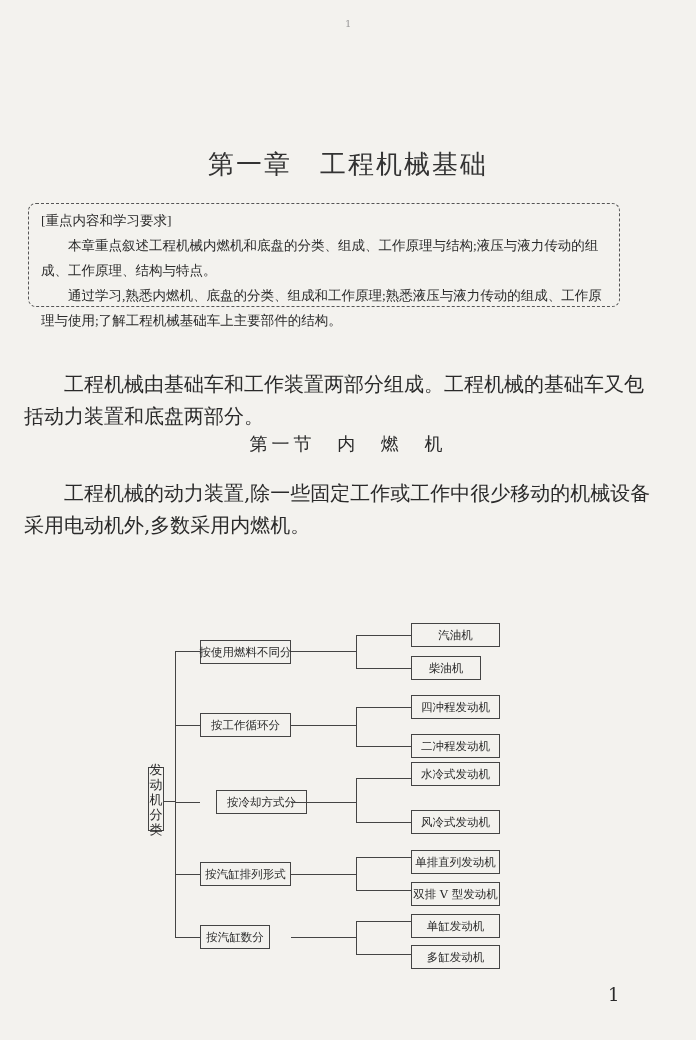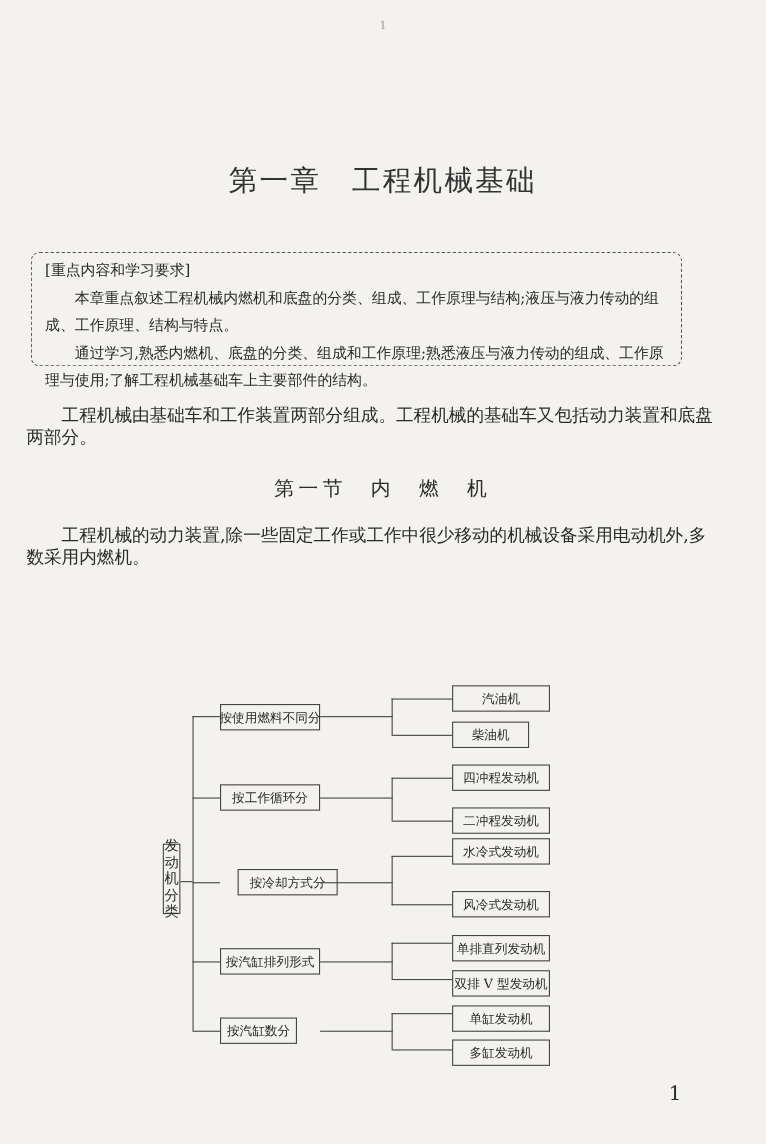--- a/index.html
+++ b/index.html
@@ -3,25 +3,25 @@
 <meta charset="utf-8">
 <style>
   html,body{margin:0;padding:0;}
   body{width:696px;height:1040px;background:#f3f2ee;position:relative;overflow:hidden;
        font-family:"DejaVu Serif","Liberation Serif",serif;color:#2a2a2a;}
   .abs{position:absolute;}
   .mark{left:345px;top:18px;font-size:10px;color:#9a9a9a;}
   .ghost{color:#d9d8d2;font-size:13px;white-space:nowrap;}
   .chapter{left:0;width:696px;top:147px;text-align:center;font-family:"DejaVu Sans","Liberation Sans",sans-serif;
            font-size:26px;letter-spacing:2px;color:#333;}
-  .keybox{left:28px;top:229px;width:592px;height:104px;border:1.5px dashed #555;border-radius:8px;
-          padding:4px 12px;box-sizing:border-box;font-size:13.5px;line-height:25px;}
+  .keybox{left:28px;top:203px;width:592px;height:104px;border:1.5px dashed #555;border-radius:8px;
+          padding:4px 12px;box-sizing:border-box;font-size:13.5px;line-height:25px;font-family:Liberation Serif, serif;}
   .keybox .kt{display:block;}
   .keybox p{margin:0;text-indent:2em;}
-  .para{left:24px;width:630px;font-size:16px;line-height:20px;margin:0;}
+  .para{left:24px;width:630px;font-size:20px;line-height:32px;margin:0;}
   .para p{margin:0;text-indent:2em;}
   .section{left:0;width:696px;top:432px;text-align:center;font-size:18px;letter-spacing:4px;}
   .section span{margin:0 6px;}
   .box{position:absolute;border:1px solid #444;background:#f3f2ee;font-size:11.5px;
        display:flex;align-items:center;justify-content:center;box-sizing:border-box;white-space:nowrap;}
   .root{flex-direction:column;line-height:15px;font-size:13px;}
   .line{position:absolute;background:#444;}
   .pagenum{left:608px;top:984px;font-size:18px;}
 </style>
 </head>

